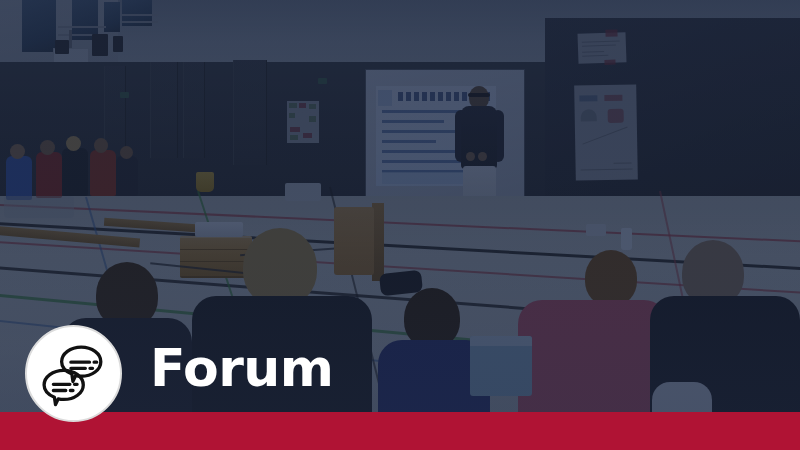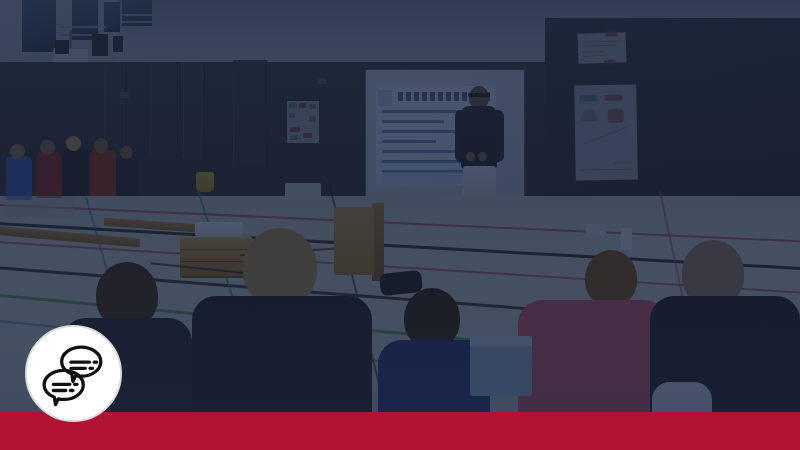--- a/index.html
+++ b/index.html
@@ -385,14 +385,15 @@
         <path d="M39 6c10.5 0 19 6.3 19 14.1S49.5 34.2 39 34.2c-1.9 0-3.7-.2-5.4-.6l-2.6 5.6-1.1-7.2C24.2 29.6 20 25.3 20 20.1 20 12.3 28.5 6 39 6z"></path>
         <path d="M29 20.5h18M29 26.5h14"></path>
         <path d="M51.5 20.5h2.5M47.5 26.5h2.5"></path>
         <path d="M22 28.5C11.5 28.5 3 34.8 3 42.6c0 5.2 4.2 9.5 10 11.9l1.1 7.2 2.6-5.6c1.7.4 3.5.6 5.3.6 10.5 0 19-6.3 19-14.1S32.5 28.5 22 28.5z"></path>
         <path d="M12 42h16M12 48h12"></path>
         <path d="M32.5 42H35M28.5 48H31"></path>
       </g>
     </svg>
   </div>
 
+  <div class="forum-label">Forum</div>
 
 </div>
 
 </body></html>

